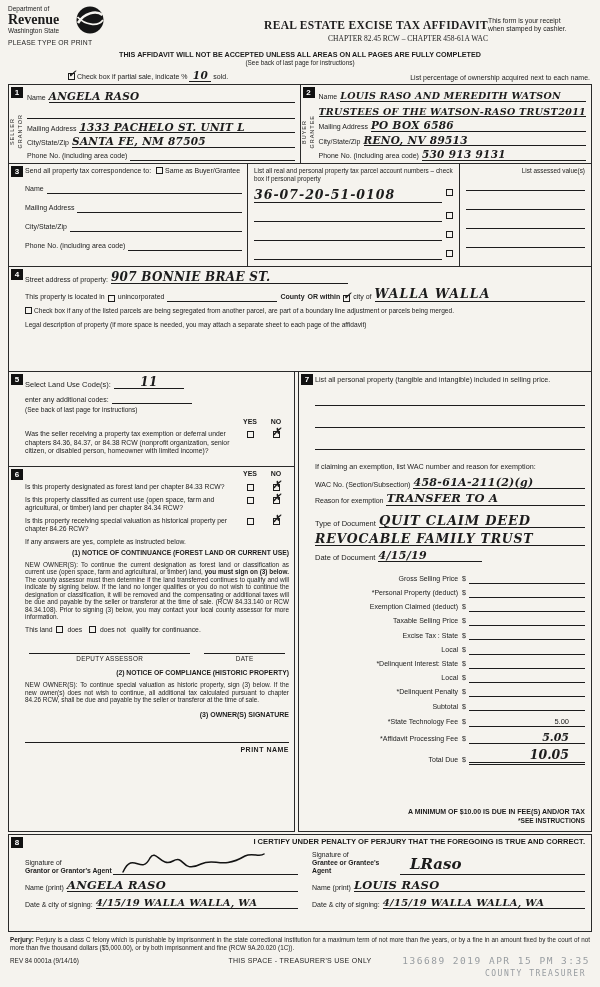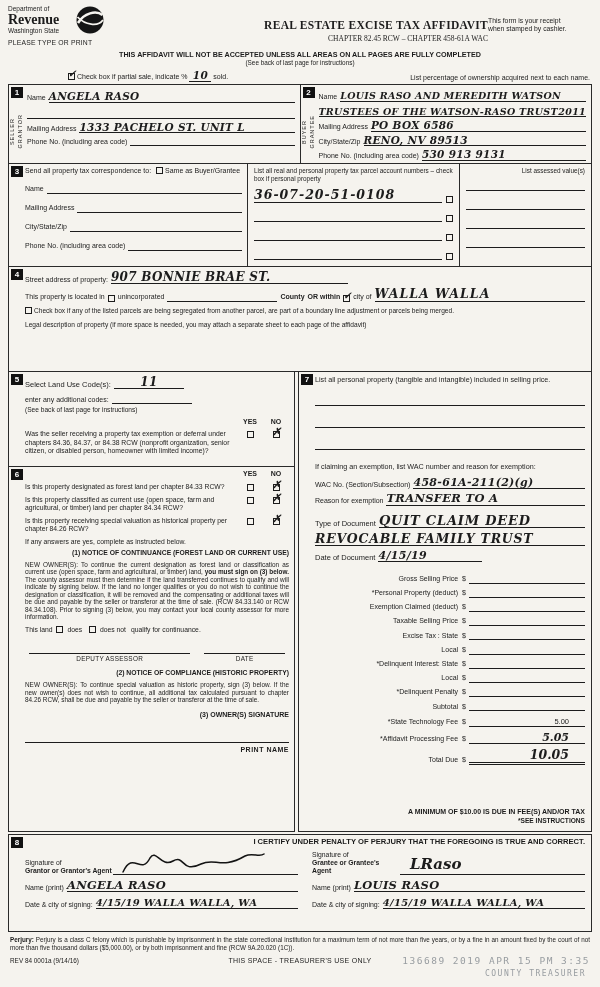--- a/index.html
+++ b/index.html
@@ -40,21 +40,21 @@
   
   .parties{display:flex;margin-top:2px}
   .pbox{flex:1;height:80px;padding:3px 5px 2px 18px;position:relative;border:1px solid #2a2a2a}
   .pbox.buyer{border-left:none}
   
   .sec3{display:flex;margin-top:-1px;height:104px}
   .s3l{width:238px;padding:3px 5px 2px 16px;position:relative}
   .s3m{width:212px;border-left:1px solid #2a2a2a;padding:3px 6px}
   .s3r{flex:1;border-left:1px solid #2a2a2a;padding:3px 6px}
   .s3m .hdr,.s3r .hdr{font-size:6.4px}
-  .prow{display:flex;align-items:flex-end;margin-top:9px}
+  .prow{display:flex;align-items:flex-start;margin-top:9px}
   .prow .cb{margin-left:4px}
   
   .sec4{margin-top:-1px;height:106px;padding:3px 6px 2px 16px}
   .inlrow{display:flex;align-items:flex-end;margin-top:4px;gap:3px;flex-wrap:nowrap}
   .smalltxt{font-size:6.6px}
   
   .mid{display:flex;margin-top:-1px;gap:3px}
   .lcol{width:287px}
   .sec5{height:96px;padding:3px 5px 2px 16px}
   .sec6{height:366px;margin-top:-1px;padding:3px 5px 2px 16px}
@@ -159,20 +159,26 @@
       <div class="frow" style="margin-top:6px">
           <span class="fill"></span>
         </div>
       <div class="frow">
           <span class="lbl">Mailing Address</span>
         <span class="fill">
             <span class="hw">1333 PACHELO ST. UNIT L</span>
           </span>
         </div>
       <div class="frow">
+          <span class="lbl">City/State/Zip</span>
+        <span class="fill">
+            <span class="hw">SANTA FE, NM 87505</span>
+          </span>
+        </div>
+      <div class="frow">
           <span class="lbl">Phone No. (including area code)</span>
         <span class="fill">
             <span class="hw"></span>
           </span>
         </div>
     </div>
     <div class="pbox buyer">
       <div class="badge">2</div>
       <div class="vside">
         <span class="vword">BUYER</span>

